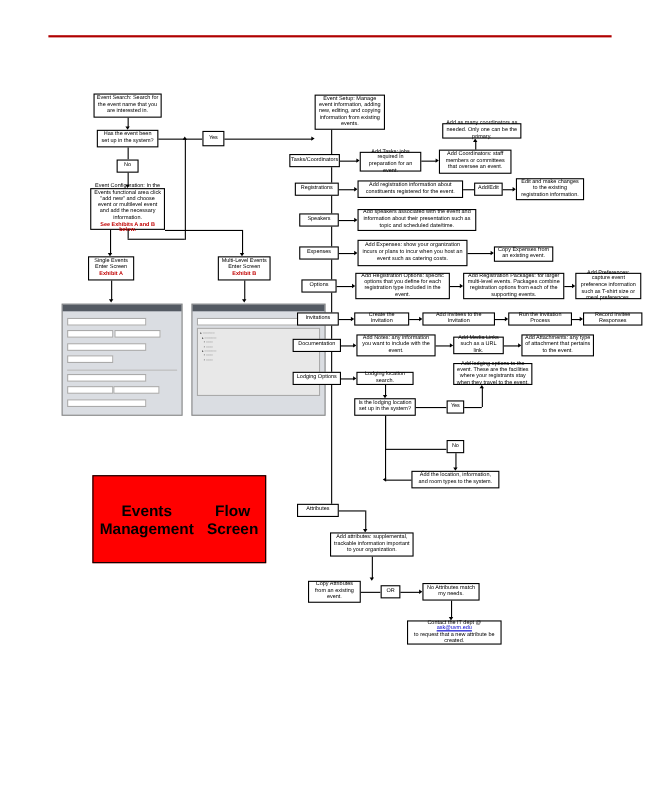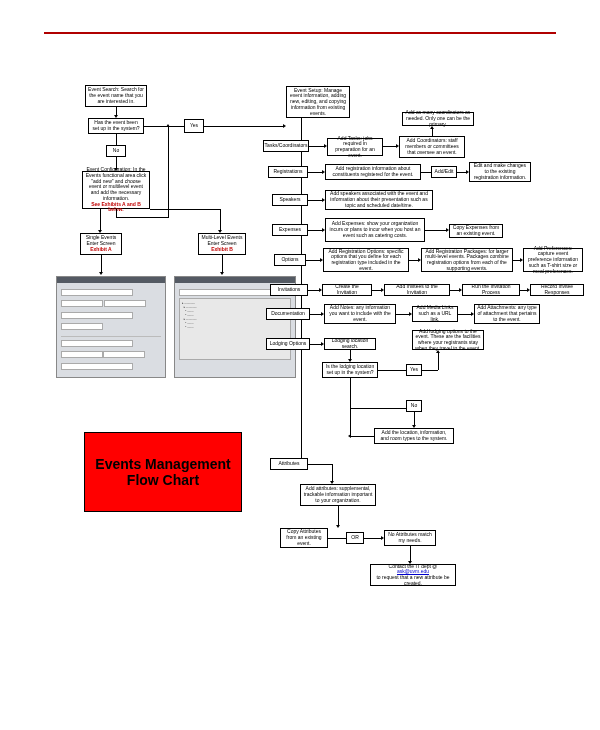--- a/index.html
+++ b/index.html
@@ -13,21 +13,21 @@
 .arrow-head{position:absolute;width:0;height:0}
 .arrow-head.right{border-left:3px solid #000;border-top:2px solid transparent;border-bottom:2px solid transparent}
 .arrow-head.left{border-right:3px solid #000;border-top:2px solid transparent;border-bottom:2px solid transparent}
 .arrow-head.down{border-top:3px solid #000;border-left:2px solid transparent;border-right:2px solid transparent}
 .arrow-head.up{border-bottom:3px solid #000;border-left:2px solid transparent;border-right:2px solid transparent}
 .screenshot{position:absolute;background:#dadde2;border:1px solid #888}
 .screenshot .titlebar{background:#545a63;height:6px;width:100%}
 .screenshot .body{padding:4px;font-size:4px;color:#333}
 .screenshot .field{background:#fff;border:1px solid #aaa;height:5px;margin:2px 0;width:70%}
 .screenshot .field.sm{width:40%;display:inline-block}
-.banner{position:absolute;background:#ff0000;border:1px solid #000;display:flex;align-items:center;justify-content:center;flex-direction:column;font-size:14px;font-weight:bold;color:#000;text-align:center}
+.banner{position:absolute;background:#ff0000;border:1px solid #000;display:flex;align-items:center;justify-content:center;flex-direction:row;font-size:14px;font-weight:bold;color:#000;text-align:center}
 .exhibit{color:#c00000;font-size:5px;font-weight:bold;text-align:center}
 </style>
 </head>
 <body>
 
 <div class="page">
 <div class="hr"></div>
 
 <div class="box" style="left:85px;top:85px;width:62px;height:22px">Event Search: Search for the event name that you are interested in.</div>
 <div class="arrow v" style="left:116px;top:107px;height:9px"></div>
@@ -85,21 +85,21 @@
   <div class="body">
     <div class="field" style="width:95%"></div>
     <div style="background:#e8e8e8;border:1px solid #aaa;height:56px;margin:2px 0;padding:2px;font-size:3px;color:#444">
       ▸ ─────<br>&nbsp;&nbsp;▸ ─────<br>&nbsp;&nbsp;&nbsp;&nbsp;• ───<br>&nbsp;&nbsp;&nbsp;&nbsp;• ───<br>&nbsp;&nbsp;▸ ─────<br>&nbsp;&nbsp;&nbsp;&nbsp;• ───<br>&nbsp;&nbsp;&nbsp;&nbsp;• ───
     </div>
   </div>
 </div>
 
 <div class="banner" style="left:84px;top:432px;width:156px;height:78px">
   <div>Events Management</div>
-  <div>Flow Chart</div>
+  <div>Flow Screen</div>
 </div>
 
 <div class="box" style="left:286px;top:86px;width:64px;height:32px">Event Setup: Manage event information, adding new, editing, and copying information from existing events.</div>
 <div class="arrow v" style="left:301px;top:118px;height:346px"></div>
 
 <div class="box" style="left:263px;top:140px;width:46px;height:12px">Tasks/Coordinators</div>
 <div class="arrow h" style="left:309px;top:146px;width:16px"></div>
     <div class="arrow-head right" style="left:324px;top:144px"></div>
 <div class="box" style="left:327px;top:138px;width:56px;height:18px">Add Tasks: jobs required in preparation for an event.</div>
 <div class="arrow h" style="left:383px;top:146px;width:14px"></div>

